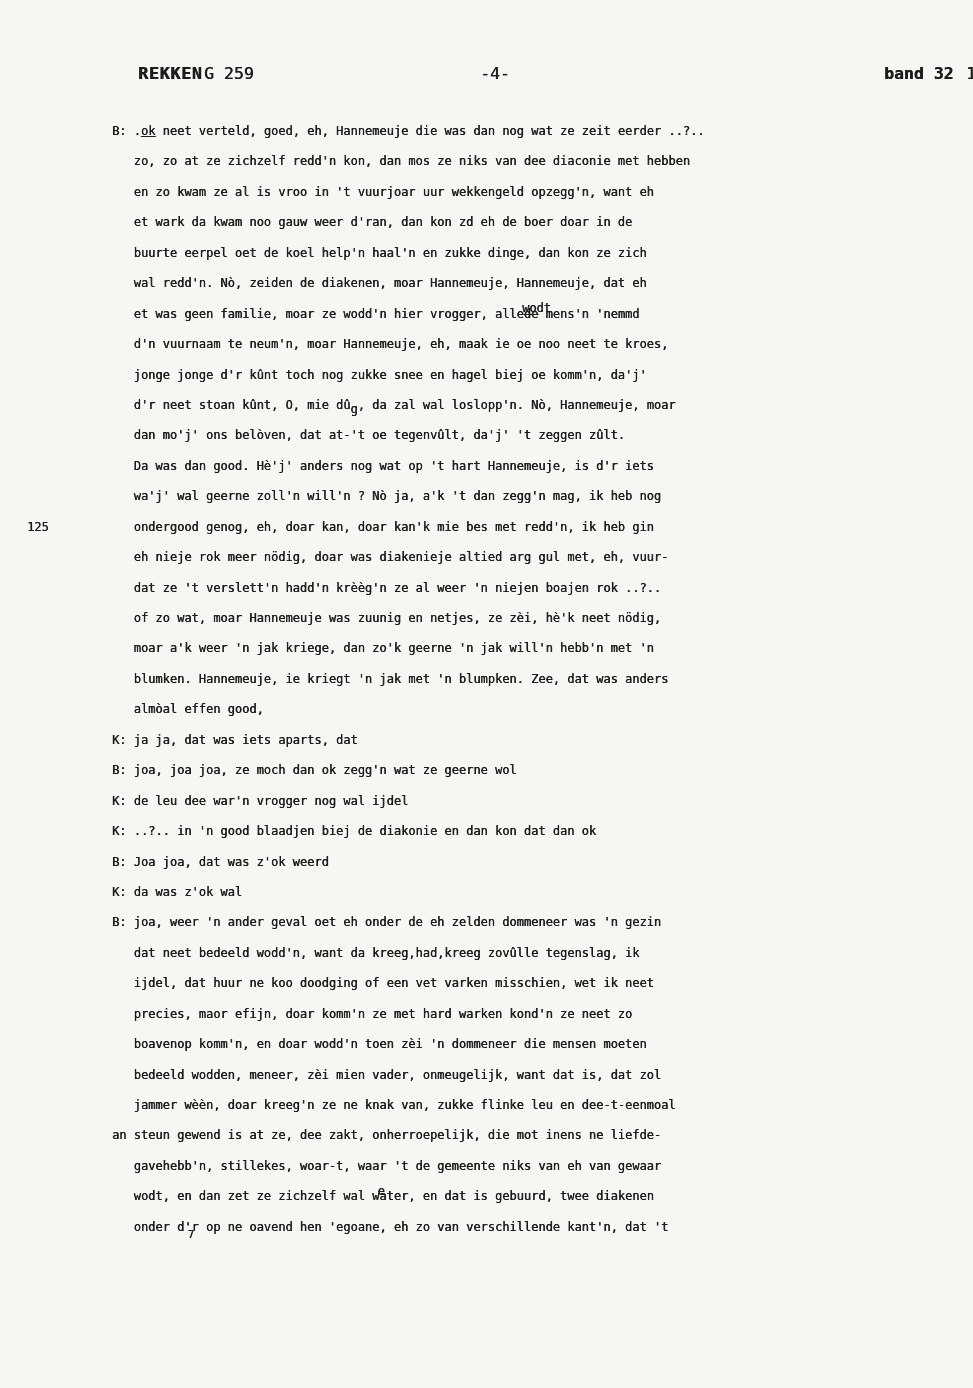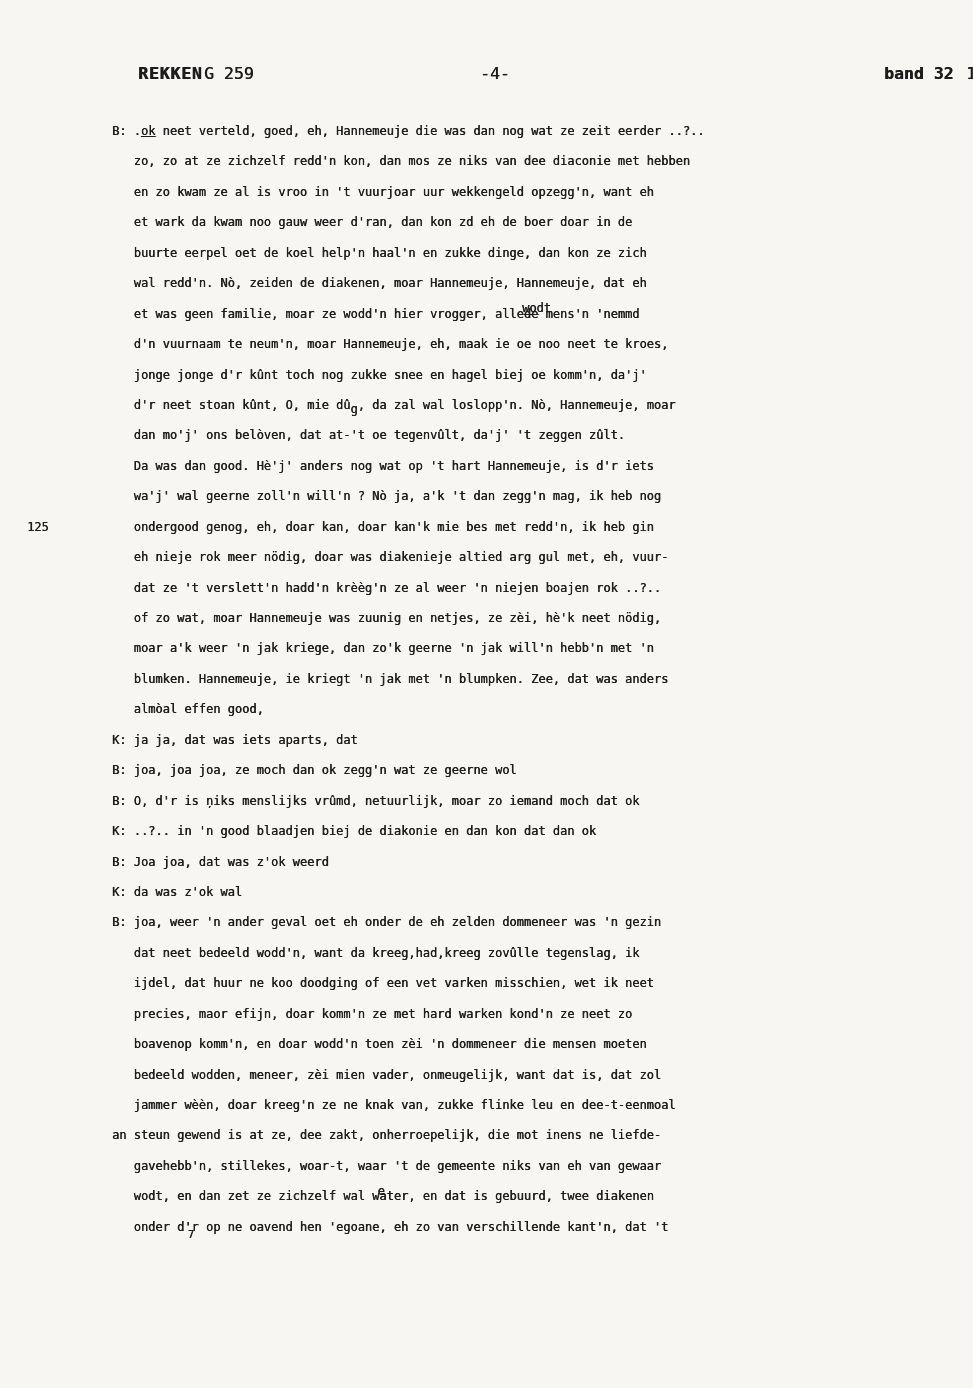--- a/index.html
+++ b/index.html
@@ -98,21 +98,21 @@
       <div class="line"><span>   wa'j' wal geerne zoll'n will'n ? Nò ja, a'k 't dan zegg'n mag, ik heb nog</span></div>
       <div class="line"><span class="margin-note">125</span><span>   ondergood genog, eh, doar kan, doar kan'k mie bes met redd'n, ik heb gin</span></div>
       <div class="line"><span>   eh nieje rok meer nödig, doar was diakenieje altied arg gul met, eh, vuur-</span></div>
       <div class="line"><span>   dat ze 't verslett'n hadd'n krèèg'n ze al weer 'n niejen boajen rok ..?..</span></div>
       <div class="line"><span>   of zo wat, moar Hannemeuje was zuunig en netjes, ze zèi, hè'k neet nödig,</span></div>
       <div class="line"><span>   moar a'k weer 'n jak kriege, dan zo'k geerne 'n jak will'n hebb'n met 'n</span></div>
       <div class="line"><span>   blumken. Hannemeuje, ie kriegt 'n jak met 'n blumpken. Zee, dat was anders</span></div>
       <div class="line"><span>   almòal effen good,</span></div>
       <div class="line"><span>K: ja ja, dat was iets aparts, dat</span></div>
       <div class="line"><span>B: joa, joa joa, ze moch dan ok zegg'n wat ze geerne wol</span></div>
-      <div class="line"><span>B: O, d'r is ņiks menslijks vrûmd, netuurlijk, moar zo iemand moch dat ok</span></div>
+      <div class="line"><span>K: de leu dee war'n vrogger nog wal ijdel</span></div>
       <div class="line"><span>K: ..?.. in 'n good blaadjen biej de diakonie en dan kon dat dan ok</span></div>
       <div class="line"><span>B: Joa joa, dat was z'ok weerd</span></div>
       <div class="line"><span>K: da was z'ok wal</span></div>
       <div class="line"><span>B: joa, weer 'n ander geval oet eh onder de eh zelden dommeneer was 'n gezin</span></div>
       <div class="line"><span>   dat neet bedeeld wodd'n, want da kreeg,had,kreeg zovûlle tegenslag, ik</span></div>
       <div class="line"><span>   ijdel, dat huur ne koo doodging of een vet varken misschien, wet ik neet</span></div>
       <div class="line"><span>   precies, maor efijn, doar komm'n ze met hard warken kond'n ze neet zo</span></div>
       <div class="line"><span>   boavenop komm'n, en doar wodd'n toen zèi 'n dommeneer die mensen moeten</span></div>
       <div class="line"><span>   bedeeld wodden, meneer, zèi mien vader, onmeugelijk, want dat is, dat zol</span></div>
       <div class="line"><span>   jammer wèèn, doar kreeg'n ze ne knak van, zukke flinke leu en dee-t-eenmoal</span></div>

